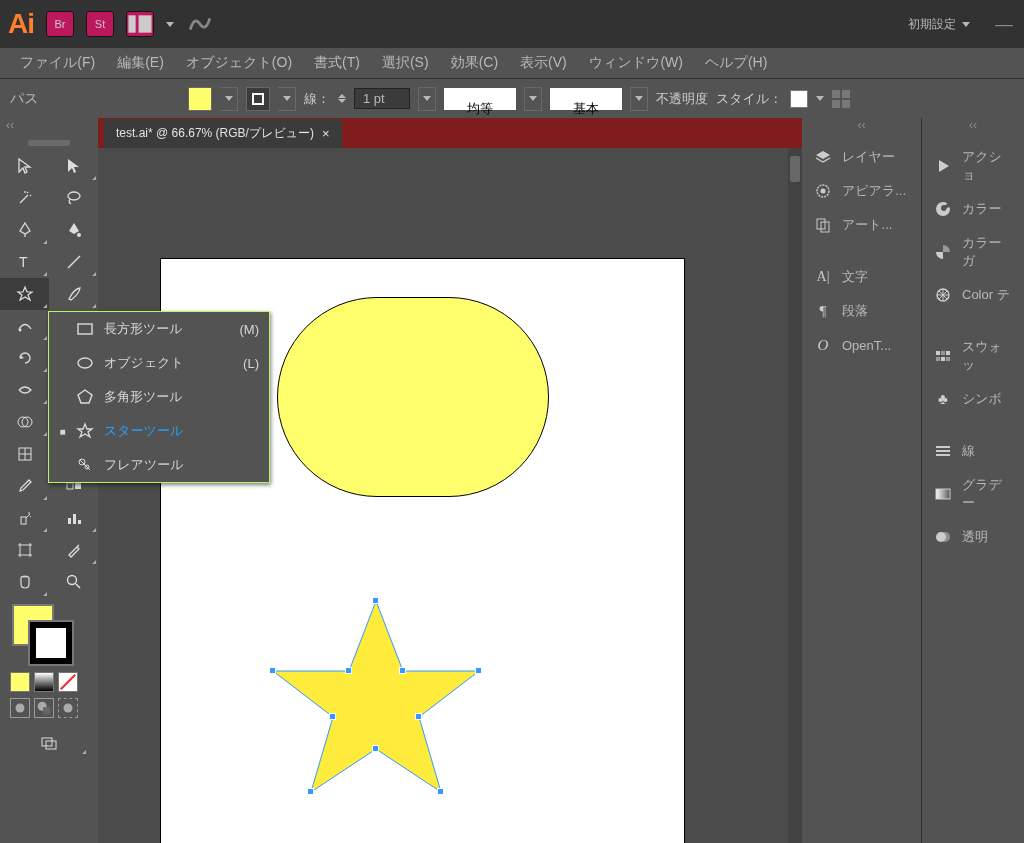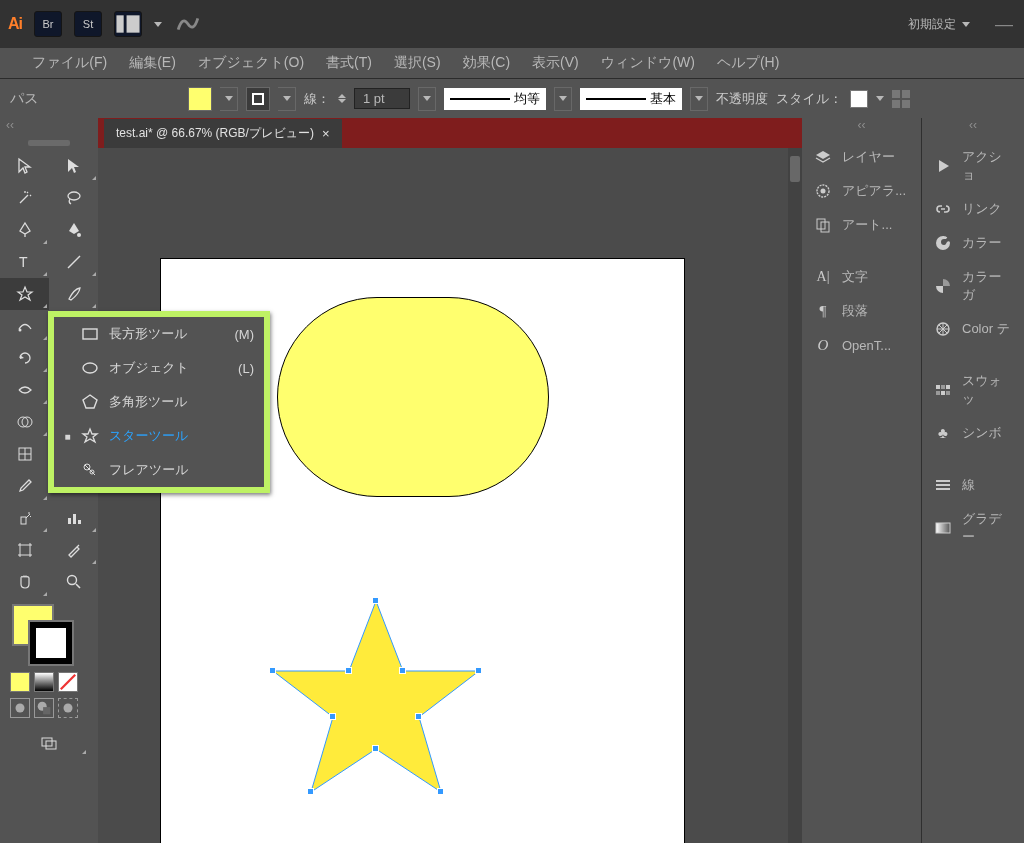--- a/index.html
+++ b/index.html
@@ -1,38 +1,38 @@
 <!DOCTYPE html>
 <html><head>
 <meta charset="utf-8">
 <style>
 * { margin: 0; padding: 0; box-sizing: border-box; font-family: "Meiryo", "Hiragino Kaku Gothic Pro", sans-serif; }
 body { width: 1024px; height: 843px; background: #323232; color: #b8b8b8; overflow: hidden; font-size: 12px; }
 
 
 .app-bar { height: 48px; background: #323232; display: flex; align-items: center; padding: 0 8px; gap: 12px; }
-.app-bar .ai-logo { color: #ff7f2a; font-weight: 700; font-size: 16px; letter-spacing: -1px; }
-.app-bar .app-icon { width: 28px; height: 26px; background: #0f172a; border: 1px solid #151515; border-radius: 3px; display: flex; align-items: center; justify-content: center; font-size: 11px; color: #c9c9c9; }
+.app-bar .ai-logo { color: #ff7f2a; font-weight: 700; font-size: 28px; letter-spacing: -1px; }
+.app-bar .app-icon { width: 28px; height: 26px; background: #be185d; border: 1px solid #151515; border-radius: 3px; display: flex; align-items: center; justify-content: center; font-size: 11px; color: #c9c9c9; }
 .app-bar .spacer { flex: 1; }
 .app-bar .workspace { display: flex; align-items: center; gap: 6px; padding: 4px 10px; }
 .app-bar .search-box { background: #2a2a2a; border: 1px solid #1d1d1d; border-radius: 3px; padding: 4px 10px; width: 260px; display: flex; align-items: center; gap: 6px; }
 .app-bar .search-box input { background: transparent; border: none; outline: none; color: #b8b8b8; font-size: 14px; width: 100%; }
 
 
-.menu-bar { height: 30px; background: #535353; display: flex; align-items: center; padding: 0 22px; gap: 2px; }
+.menu-bar { height: 30px; background: #535353; display: flex; align-items: center; padding: 0 10px; gap: 2px; }
 .menu-bar .menu-item { padding: 4px 10px; font-size: 14px; }
 
 
 .control-bar { height: 40px; background: #535353; border-top: 1px solid #2b2b2b; display: flex; align-items: center; padding: 0 10px; gap: 8px; font-size: 13px; }
 .control-bar .path-label { width: 170px; font-size: 14px; }
 .color-swatch { width: 24px; height: 24px; border: 1px solid #686868; display: inline-block; }
 .control-bar .dd { width: 18px; height: 24px; border: 1px solid #686868; border-left: none; display: flex; align-items: center; justify-content: center; }
 .control-bar .label { color: #ccc; }
 .control-bar .input { background: #3b3b3b; border: 1px solid #222; padding: 2px 8px; min-width: 56px; }
-.control-bar .profile-box { background: #fff; color: #000; padding: 8px 6px; height: 22px; display: flex; align-items: center; gap: 4px; font-size: 13px; }
+.control-bar .profile-box { background: #fff; color: #000; padding: 8px 6px; height: 22px; display: flex; align-items: center; gap: 4px; font-size: 13px; flex-direction: column; }
 .control-bar .profile-box .line-sample { height: 2px; background: #000; width: 60px; }
 .control-bar .end-swatch { width: 18px; height: 18px; background: #fff; border: 1px solid #777; }
 .quad-icon { width: 18px; height: 18px; display: grid; grid-template-columns: 1fr 1fr; grid-template-rows: 1fr 1fr; gap: 2px; }
 .quad-icon div { background:#777;}
 
 
 .workspace-area { position: absolute; top: 118px; left: 0; right: 0; bottom: 0; display: flex; }
 
 
 .left-toolbar { width: 98px; background: #535353; position: relative; padding-top: 22px; }
@@ -44,21 +44,21 @@
 .tool-cell .mini-tri { position:absolute; right:2px; bottom:2px; width:0;height:0;border-left:4px solid transparent;border-bottom:4px solid #aaa; }
 
 
 .fill-stroke { padding: 6px 10px; position: relative; height: 74px; }
 .big-fill { position: absolute; top: 6px; left: 12px; width: 42px; height: 42px; background: #ffff6e; border: 2px solid #777; }
 .big-stroke { position: absolute; top: 24px; left: 30px; width: 42px; height: 42px; background: #fff; border: 6px solid #000; box-shadow: 0 0 0 2px #777; }
 .mini-row { display: flex; gap: 4px; padding: 0 10px 6px 10px; }
 .mini-sw { width: 20px; height: 20px; border: 1px solid #777; position: relative; }
 
 
-.flyout { position: absolute; top: 193px; left: 48px; width: 222px; background: #535353; border: 6px solid #bef264; z-index: 50; box-shadow: 1px 2px 4px rgba(0,0,0,.5); }
+.flyout { position: absolute; top: 193px; left: 48px; width: 222px; background: #535353; border: 1px solid #bef264; z-index: 50; box-shadow: 1px 2px 4px rgba(0,0,0,.5); }
 .flyout-item { display: flex; align-items: center; gap: 10px; padding: 8px 10px; font-size: 13px; color: #d6d6d6; }
 .flyout-item.selected { color: #2aa3ff; }
 .flyout-item .bullet { width: 7px; text-align: center; color:#d6d6d6; font-size:10px; }
 .flyout-item .fi-icon { width: 18px; height: 18px; display:flex; align-items:center; justify-content:center; }
 .flyout-item .shortcut { color:#d6d6d6; }
 
 
 .doc-area { flex: 1; background: #7f1d1d; position: relative; }
 .doc-tab-bar { height: 30px; display: flex; align-items: center; }
 .doc-tab { background: #3b3b3b; padding: 6px 12px; font-size: 12px; color: #e2e2e2; display: flex; align-items: center; gap: 8px; margin-left: 6px; }
@@ -541,26 +541,20 @@
     <div class="panel-col b">
       <div class="handle-sm">‹‹</div>
       <div class="p-row">
           <span class="pi"><svg viewBox="0 0 18 18">
               <path d="M5 3 L15 9 L5 15 Z" fill="#ccc"></path>
             </svg></span>
           <span>アクショ</span>
         </div>
       <div class="p-row">
           <span class="pi"><svg viewBox="0 0 18 18">
-              <path d="M6 12a3 3 0 0 1 0-6h2M12 6a3 3 0 0 1 0 6h-2M7 9h4" fill="none" stroke="#ccc" stroke-width="1.6"></path>
-            </svg></span>
-          <span>リンク</span>
-        </div>
-      <div class="p-row">
-          <span class="pi"><svg viewBox="0 0 18 18">
               <path d="M9 2a7 7 0 1 0 7 7c0-2-2-2-3-1s-1 3-3 3-3-1-3-3 1-3 3-3 2 0 3-1-2-2-4-2z" fill="#ccc"></path>
             </svg></span>
           <span>カラー</span>
         </div>
       <div class="p-row">
           <span class="pi"><svg viewBox="0 0 18 18">
               <path d="M9 16 A7 7 0 0 1 2 9 L9 9 Z" fill="#ccc"></path>
               <path d="M9 2 A7 7 0 0 1 16 9 L9 9 Z" fill="#999"></path>
             </svg></span>
           <span>カラーガ</span>
@@ -602,15 +596,22 @@
               <defs>
                 <linearGradient id="g1">
                   <stop offset="0" stop-color="#fff"></stop>
                   <stop offset="1" stop-color="#555"></stop>
                 </linearGradient>
               </defs>
               <rect x="2" y="4" width="14" height="10" fill="url(#g1)" stroke="#ccc"></rect>
             </svg></span>
           <span>グラデー</span>
         </div>
+      <div class="p-row">
+          <span class="pi"><svg viewBox="0 0 18 18">
+              <circle cx="7" cy="9" r="5" fill="#ccc"></circle>
+              <circle cx="11" cy="9" r="5" fill="#ccc" opacity="0.5"></circle>
+            </svg></span>
+          <span>透明</span>
+        </div>
     </div>
   </div>
 </div>
 
 </body></html>

